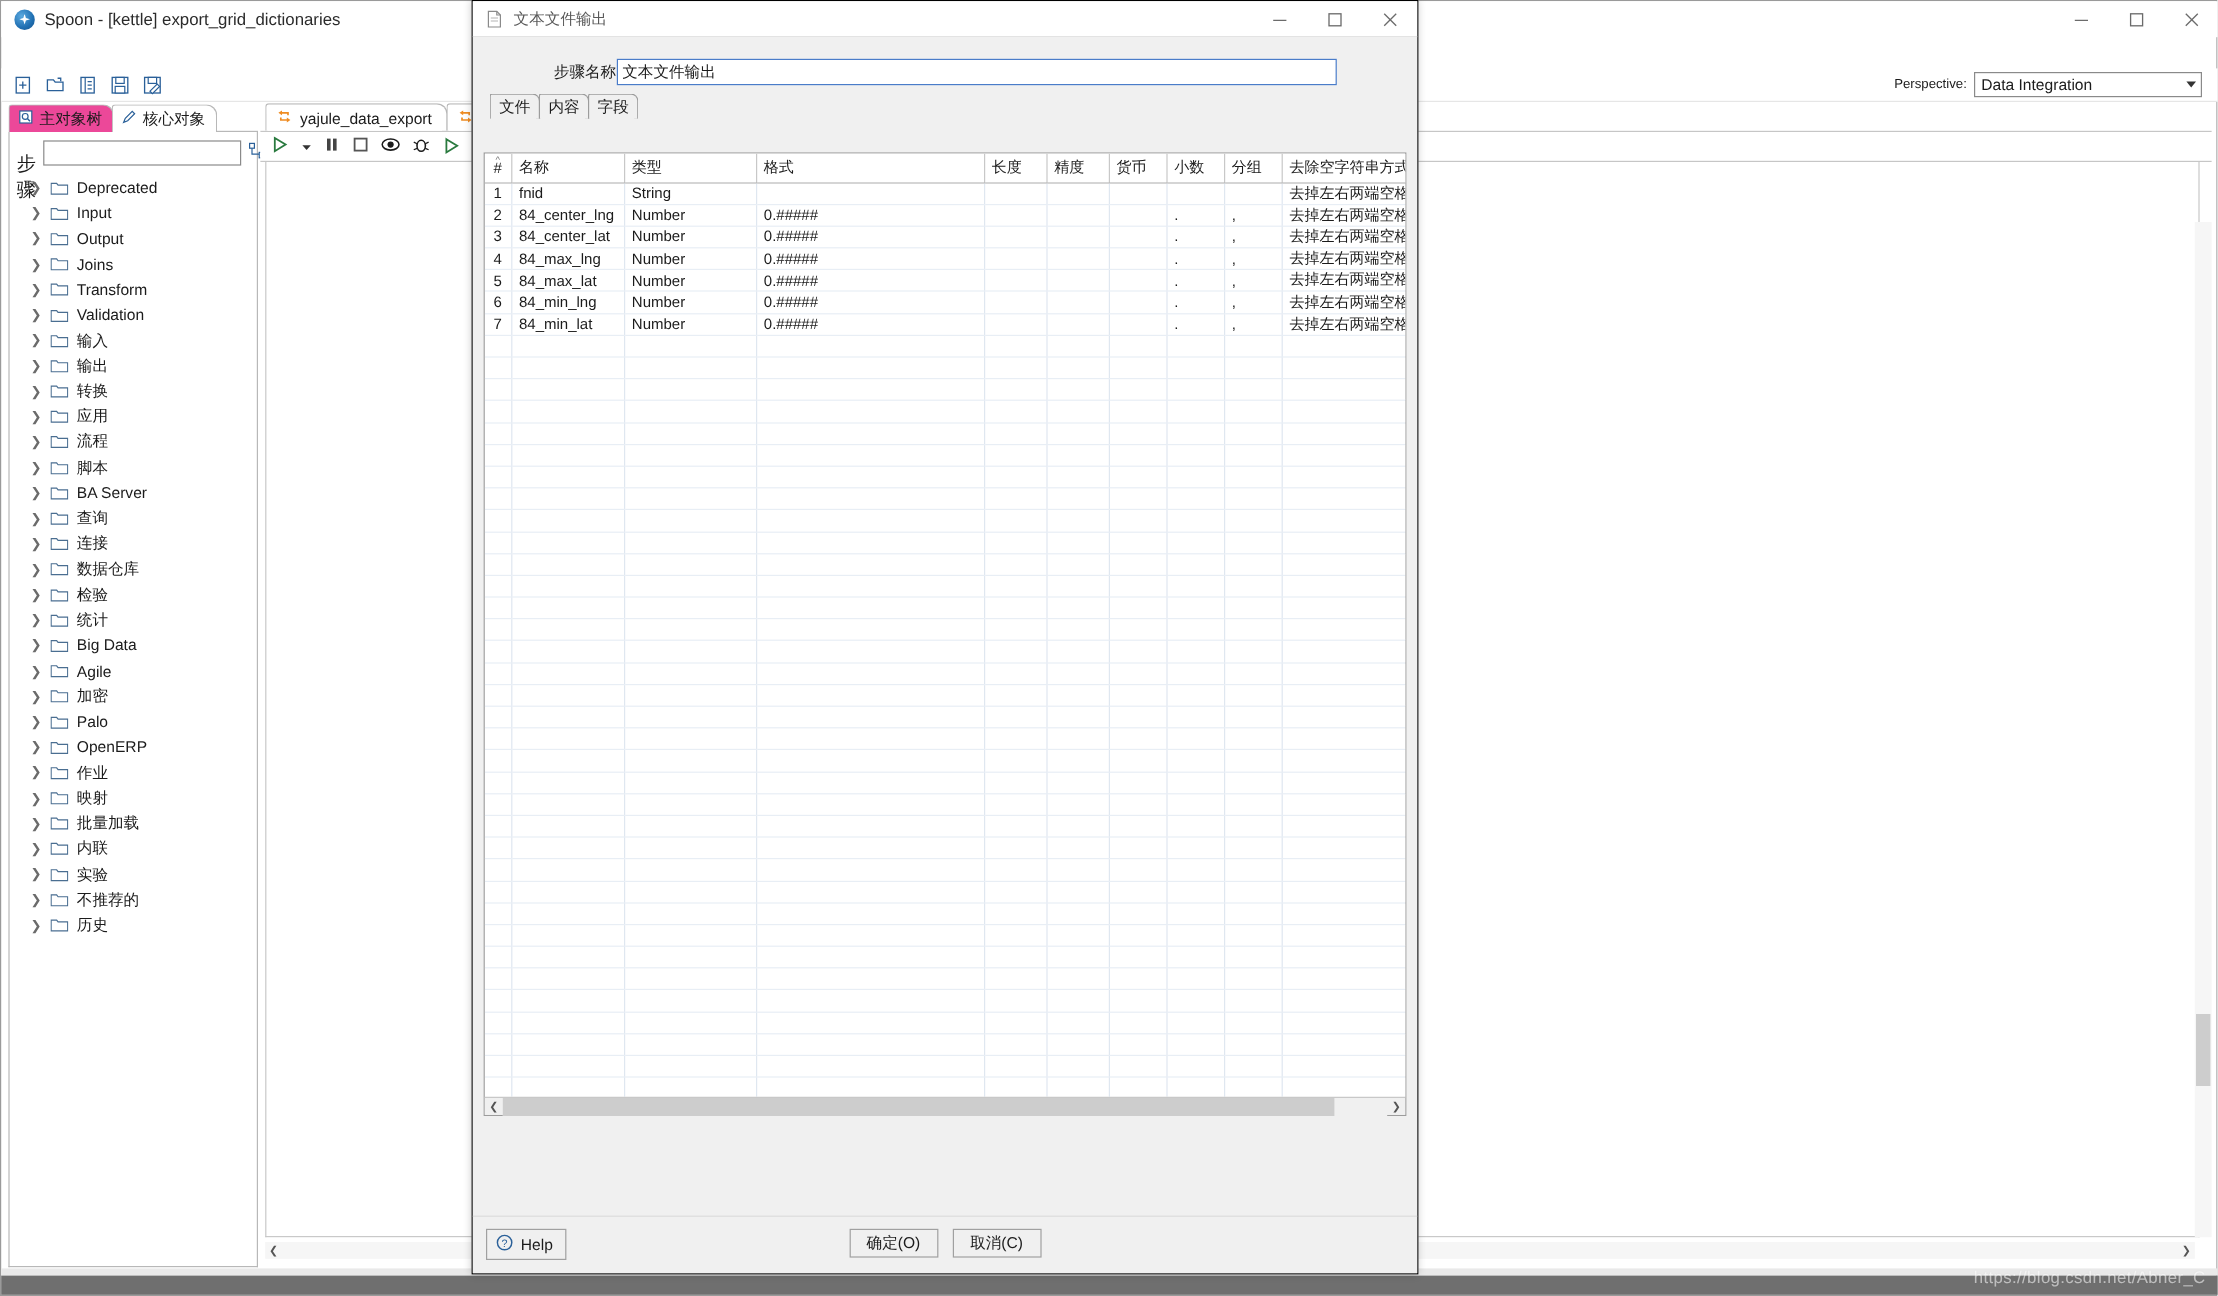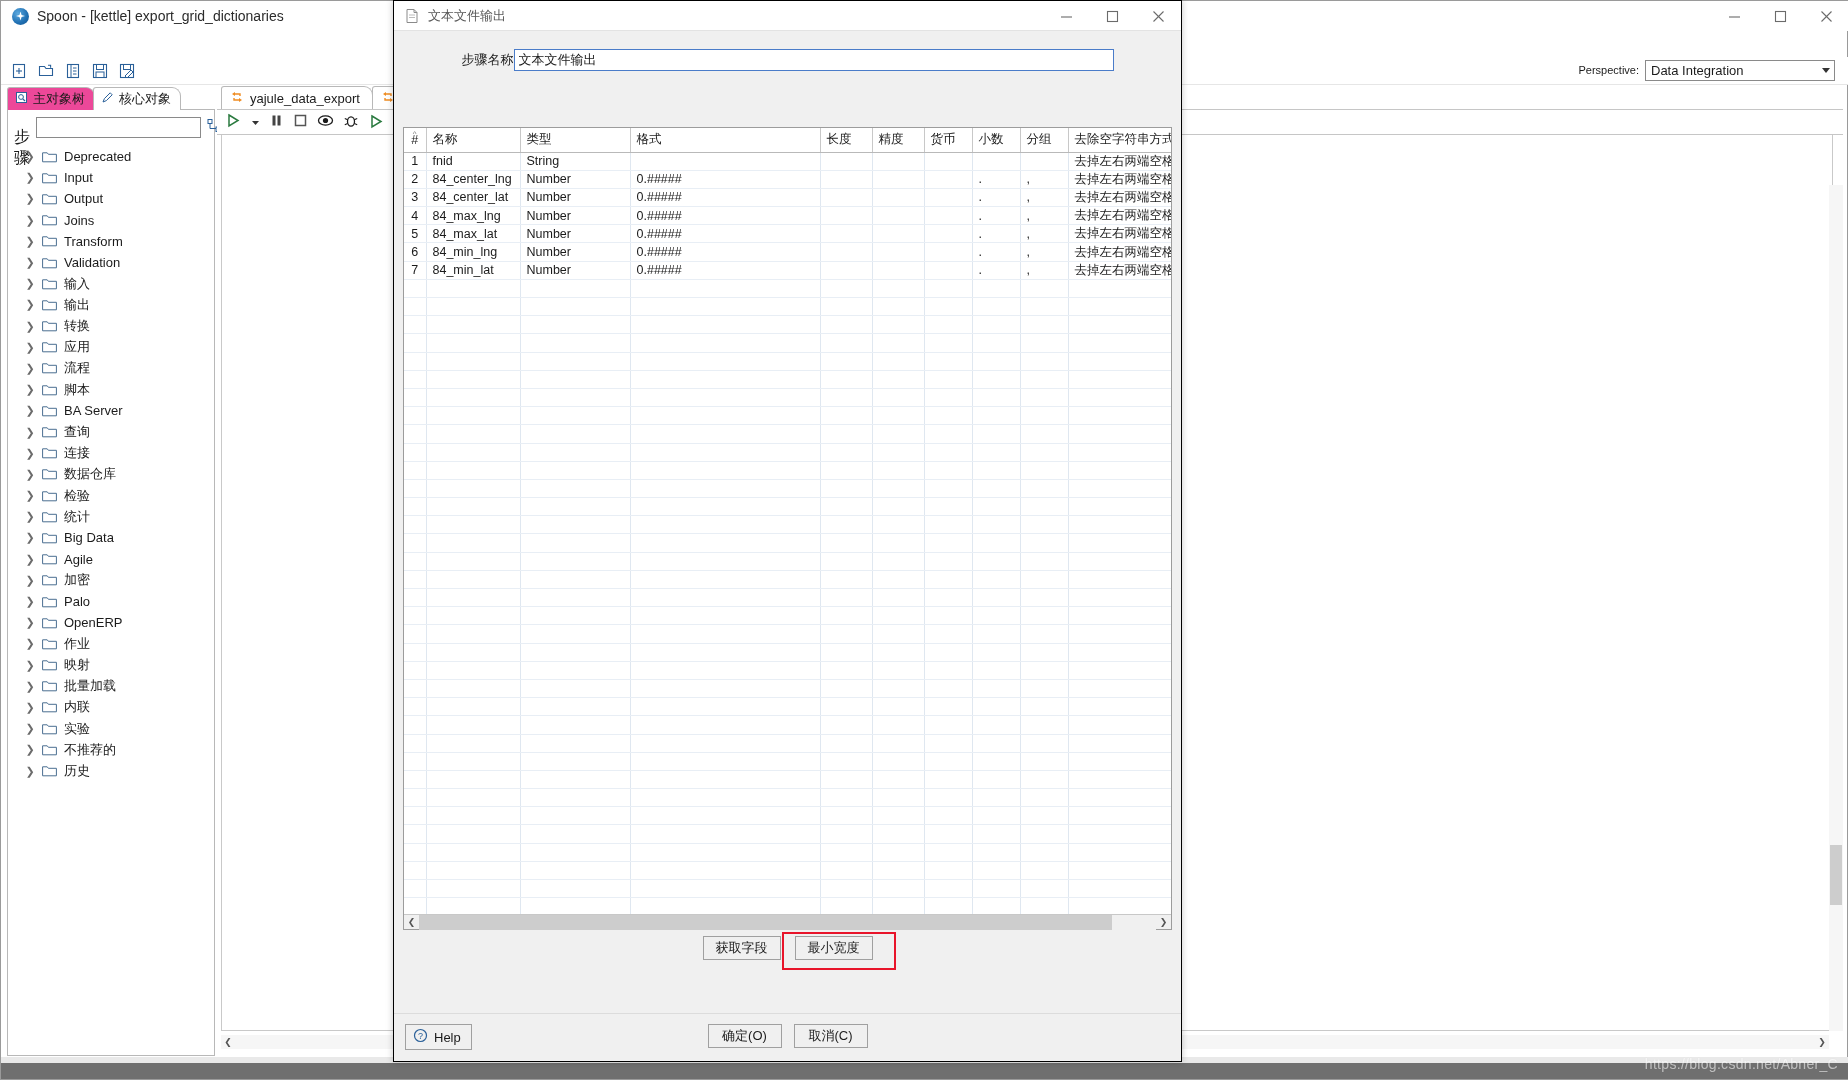--- a/index.html
+++ b/index.html
@@ -693,20 +693,26 @@
       </div>
     </div>
 
     <div class="dlg-body">
 
       <div class="stepname-row">
         <span class="stepname-label">步骤名称</span>
         <input class="stepname-input" type="text" value="文本文件输出" style="">
       </div>
 
+      <div class="dlg-tabs">
+        <div class="dlg-tab">文件</div>
+        <div class="dlg-tab">内容</div>
+        <div class="dlg-tab active">字段</div>
+        <div class="dlg-tab-rest"></div>
+      </div>
 
       <div class="grid-wrap">
         <div class="grid-scroll-area">
           <table class="grid">
             <colgroup>
               <col style="width:22px">
                 <col style="width:94px">
                 <col style="width:110px">
                 <col style="width:190px">
               <col style="width:52px">
@@ -1240,25 +1246,20 @@
         </div>
         <div class="grid-hscroll">
           <div class="hs-arrow">❮</div>
           <div class="hs-track">
             <div class="hs-thumb"></div>
           </div>
           <div class="hs-arrow">❯</div>
         </div>
       </div>
 
-      <div class="dlg-actionrow">
-        <div class="btn">获取字段</div>
-        <div class="btn">最小宽度</div>
-        <div class="redbox"></div>
-      </div>
     </div>
 
     <div class="dlg-footer">
       <div class="help-btn">
         <span>
           <svg width="15" height="15" viewBox="0 0 15 15">
               <circle cx="7.5" cy="7.5" r="6" fill="none" stroke="#2a6099" stroke-width="1.2"></circle>
               <text x="7.5" y="11" font-size="9" text-anchor="middle" fill="#2a6099" font-family="Liberation Sans, sans-serif">?</text>
             </svg>
         </span>

